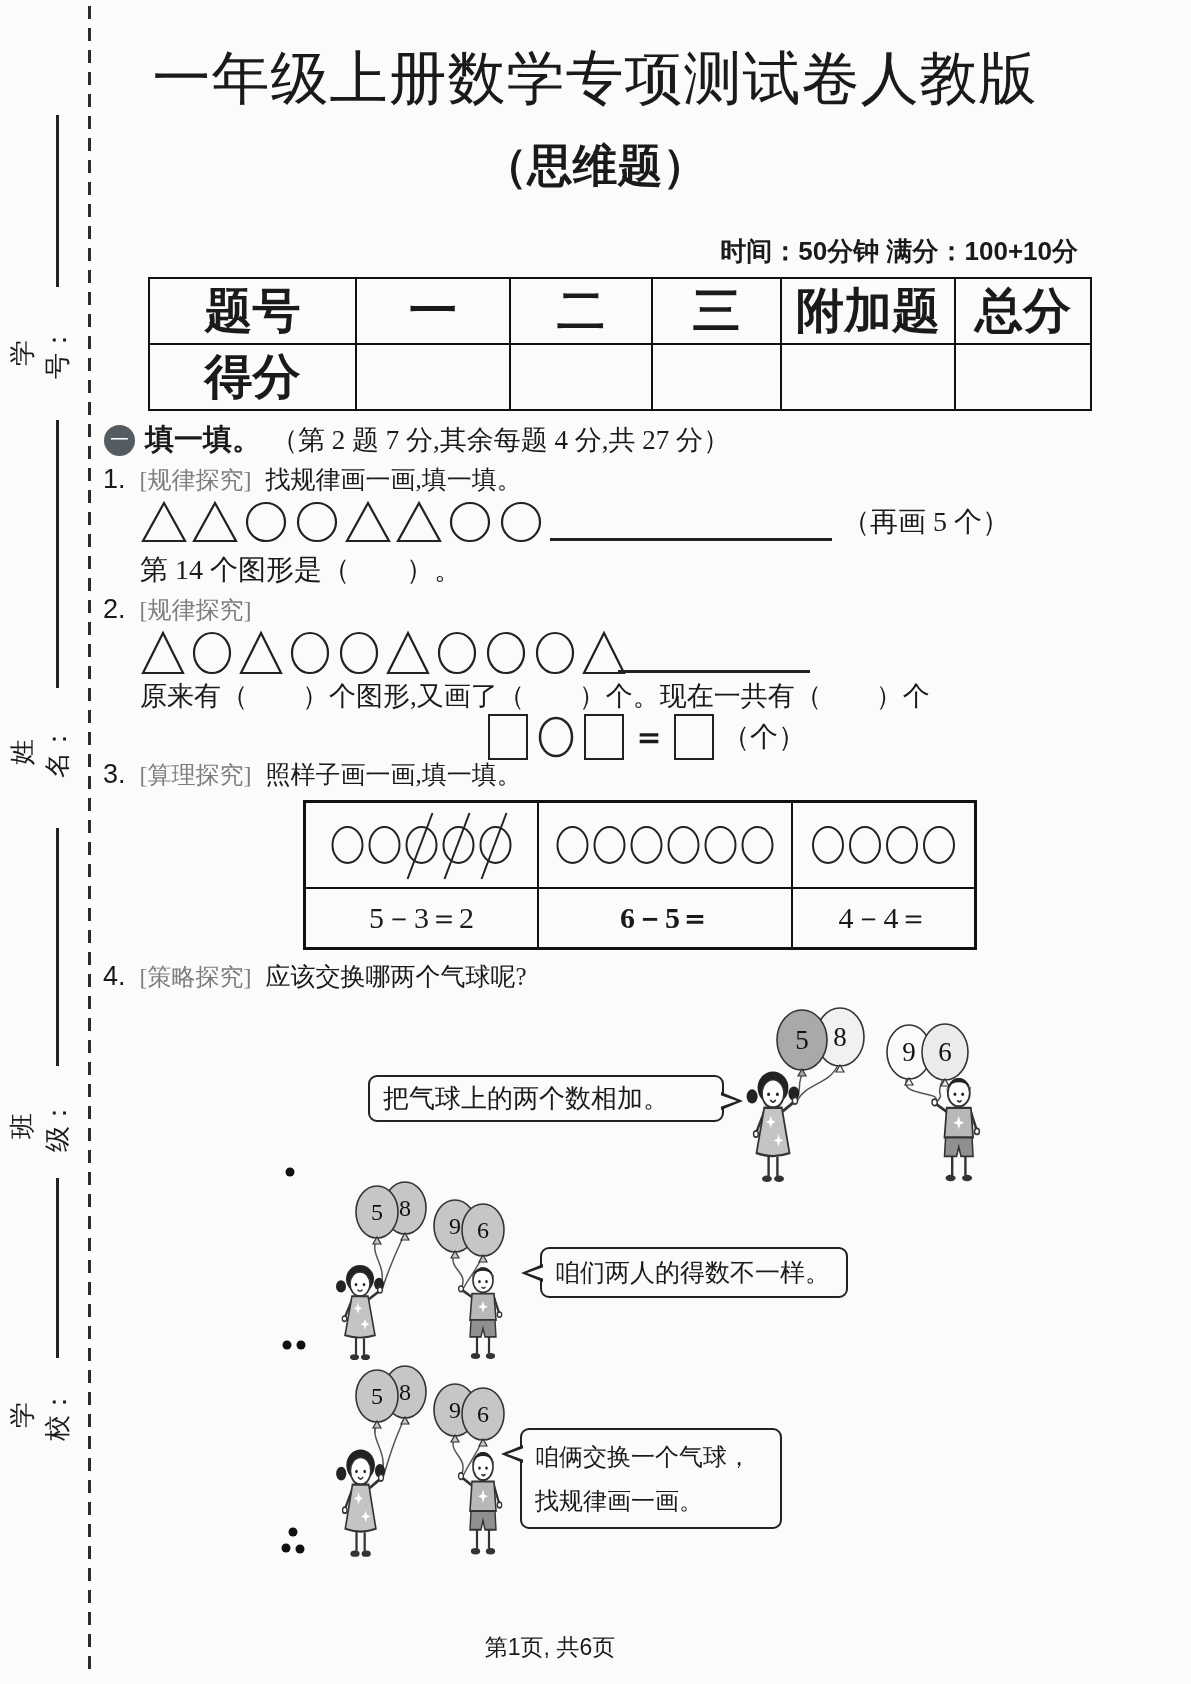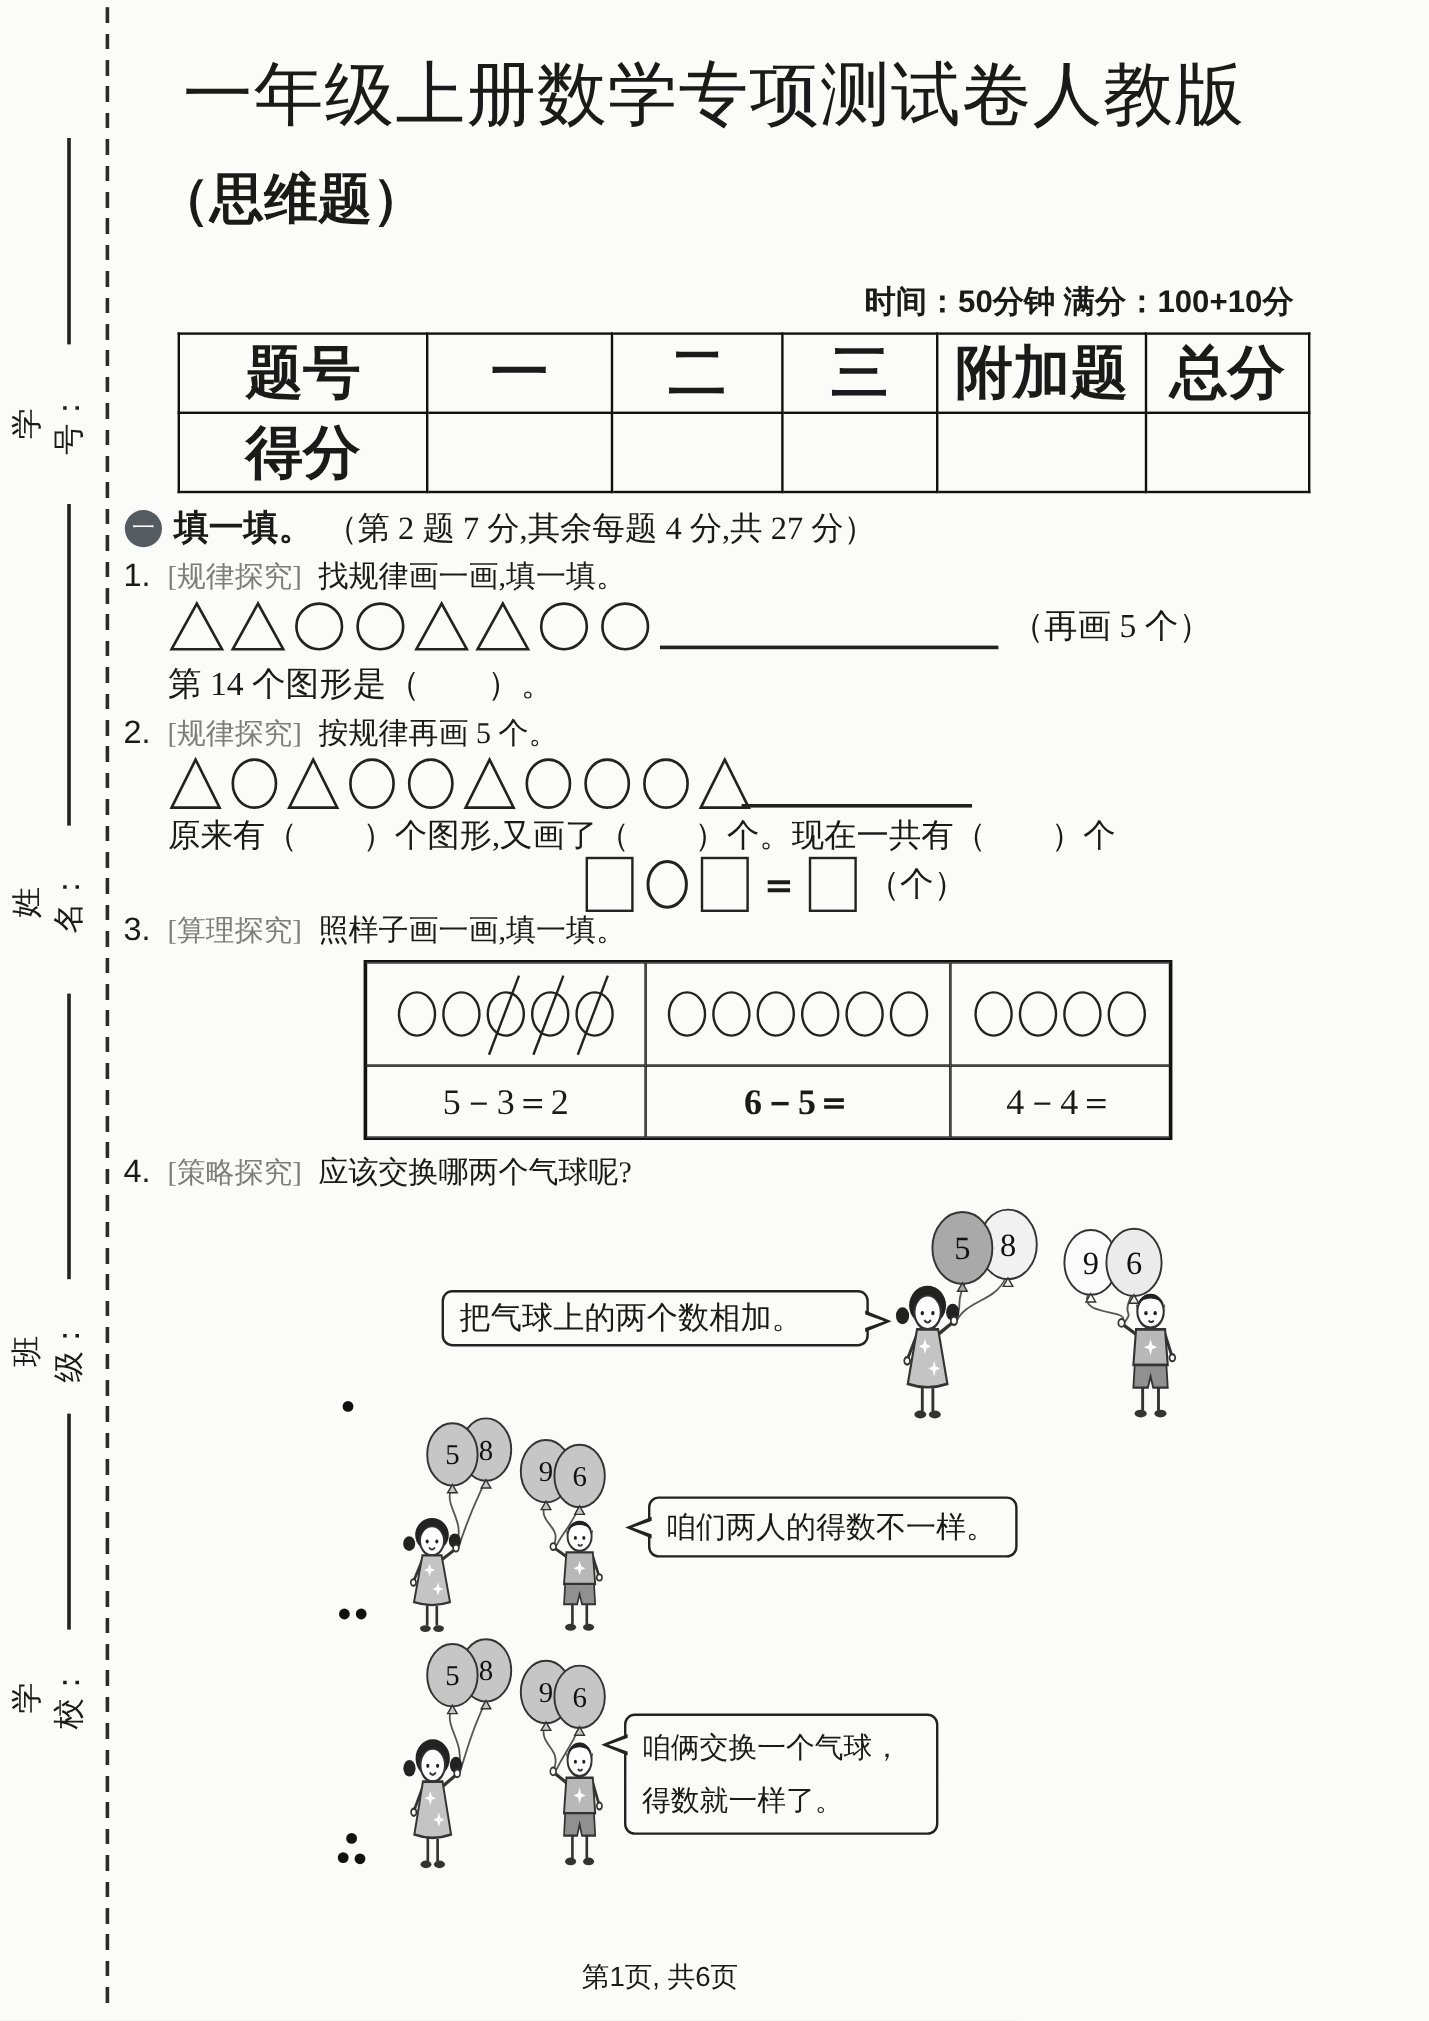--- a/index.html
+++ b/index.html
@@ -7,21 +7,21 @@
         font-family:"Liberation Serif","DejaVu Serif",serif;color:#1a1a1a;}
   .abs{position:absolute;}
   
   #dashed-line{left:88px;top:6px;width:3px;height:1672px;
     background:repeating-linear-gradient(180deg,#2b2b2b 0 13px,transparent 13px 22px);}
   .margin-line{left:56px;width:2.5px;background:#222;}
   .margin-label{left:2px;width:76px;text-align:center;font-size:26px;transform:rotate(-90deg);}
   
   #title{left:130px;top:40px;width:930px;text-align:center;font-size:58px;font-weight:normal;
          font-family:"Liberation Sans","DejaVu Sans",sans-serif;letter-spacing:1px;}
-  #subtitle{left:130px;top:136px;width:930px;font-size:45px;font-weight:bold;
+  #subtitle{left:130px;top:136px;width:930px;text-align:center;font-size:45px;font-weight:bold;
             font-family:"Liberation Sans","DejaVu Sans",sans-serif;}
   #meta{left:148px;top:234px;width:930px;text-align:right;font-size:26px;font-weight:bold;
         font-family:"Liberation Sans","DejaVu Sans",sans-serif;}
   
   #score-table{left:148px;top:277px;border-collapse:collapse;table-layout:fixed;}
   #score-table td{border:2.5px solid #111;text-align:center;font-size:48px;font-weight:bold;
                   font-family:"Liberation Sans","DejaVu Sans",sans-serif;height:62px;padding:0;}
   
   .num-badge{width:31px;height:31px;border-radius:50%;background:#555c61;color:#fff;display:flex;
              align-items:center;justify-content:center;font-size:19px;flex:none;}
@@ -133,21 +133,20 @@
         <ellipse cx="24" cy="22" rx="19" ry="19" fill="none" stroke="#222" stroke-width="2.2"></ellipse>
       </svg>
     </div>
   <div class="abs underline" style="left:550px;top:538px;width:282px;"></div>
   <div class="abs body-line" style="left:842px;top:503px;">（再画 5 个）</div>
   <div class="abs body-line" style="left:140px;top:551px;">第 14 个图形是（　　）。</div>
 
   <div class="abs q-row" style="left:103px;top:594px;">
     <span class="q-number">2.</span>
     <span class="q-tag">[规律探究]</span>
-    <span class="q-prompt">按规律再画 5 个。</span>
   </div>
   <div class="abs shape-row" id="q2-shapes" style="left:140px;top:630px;">
       <svg width="46" height="46">
         <polygon points="23,3 3,43 43,43" fill="none" stroke="#222" stroke-width="2.2"></polygon>
       </svg>
       <svg width="46" height="46">
         <ellipse cx="23" cy="23" rx="18" ry="20" fill="none" stroke="#222" stroke-width="2.2"></ellipse>
       </svg>
       <svg width="46" height="46">
         <polygon points="23,3 3,43 43,43" fill="none" stroke="#222" stroke-width="2.2"></polygon>
@@ -433,17 +432,17 @@
     </svg>
 
   <div class="abs bubble tail-r" style="left:368px;top:1075px;width:356px;height:47px;">
     <div>把气球上的两个数相加。</div>
   </div>
   <div class="abs bubble tail-l" style="left:540px;top:1247px;width:308px;height:51px;font-size:25px;">
     <div>咱们两人的得数不一样。</div>
   </div>
   <div class="abs bubble tail-l" style="left:520px;top:1428px;width:262px;height:101px;font-size:24px;line-height:44px;">
     <div>咱俩交换一个气球，</div>
-    <div>得数就一样了。</div>
+    <div>找规律画一画。</div>
   </div>
 
   <div class="abs" id="footer">第1页, 共6页</div>
 </div>
 
 </body></html>

